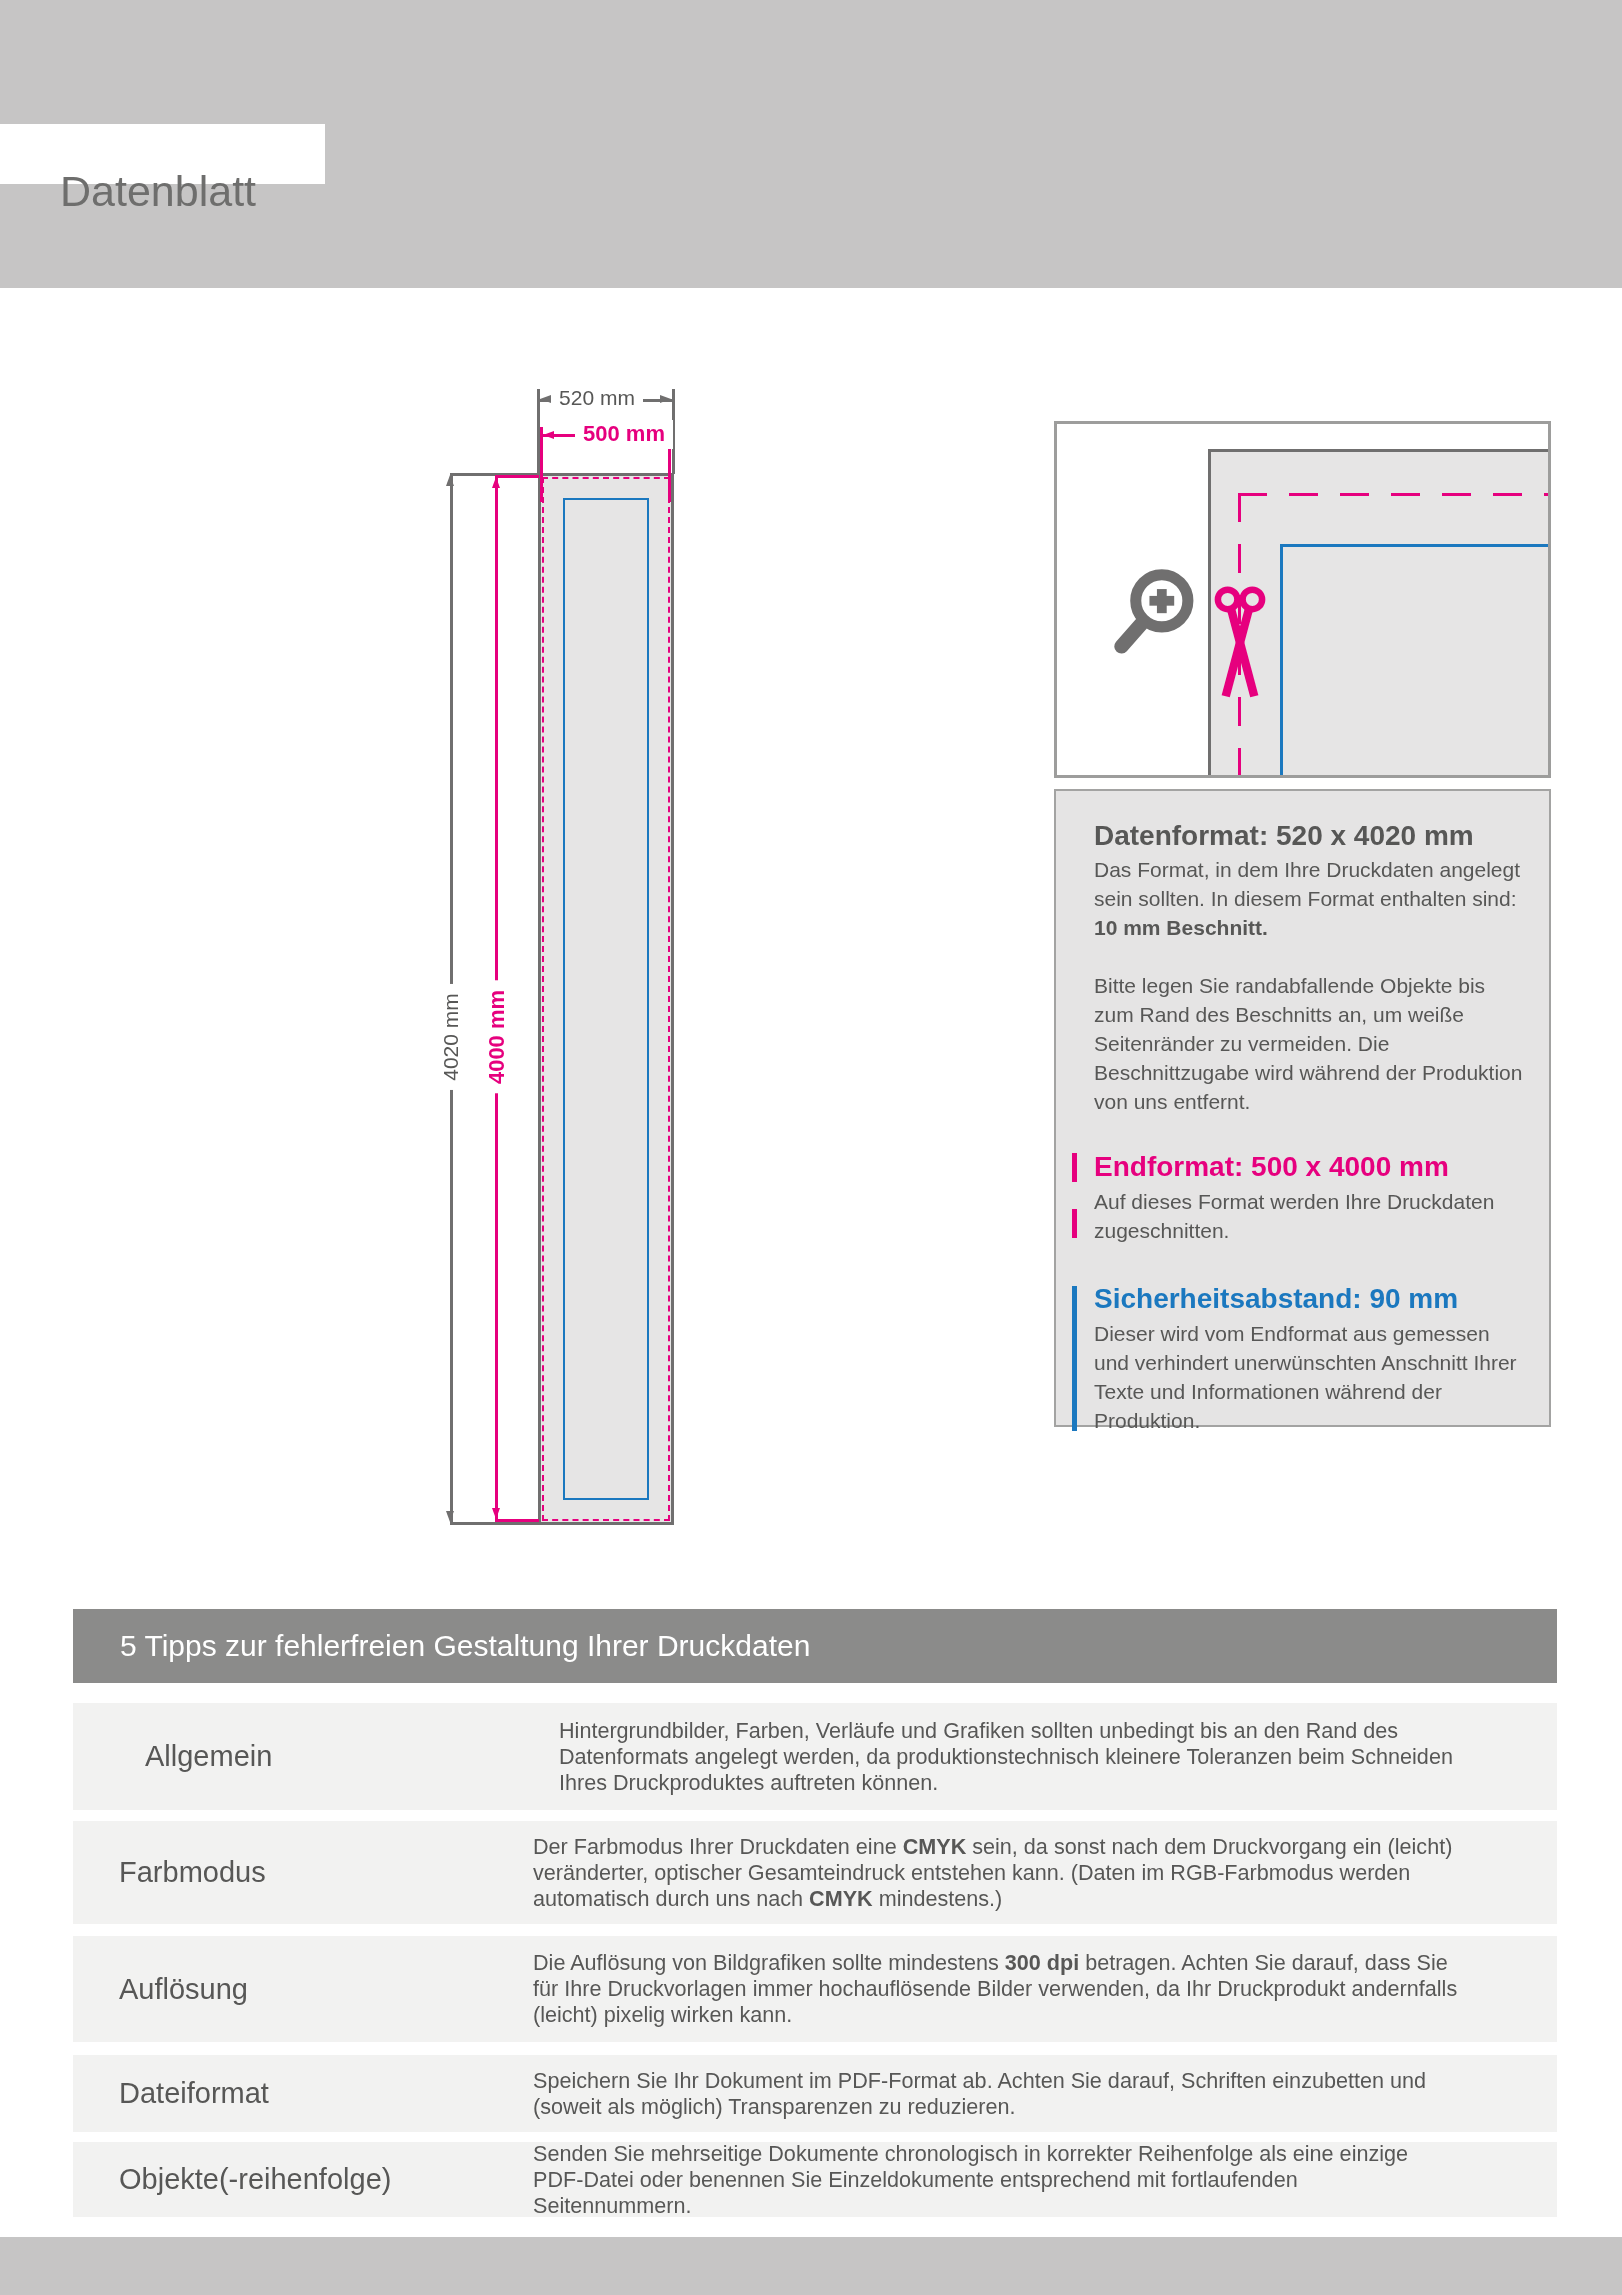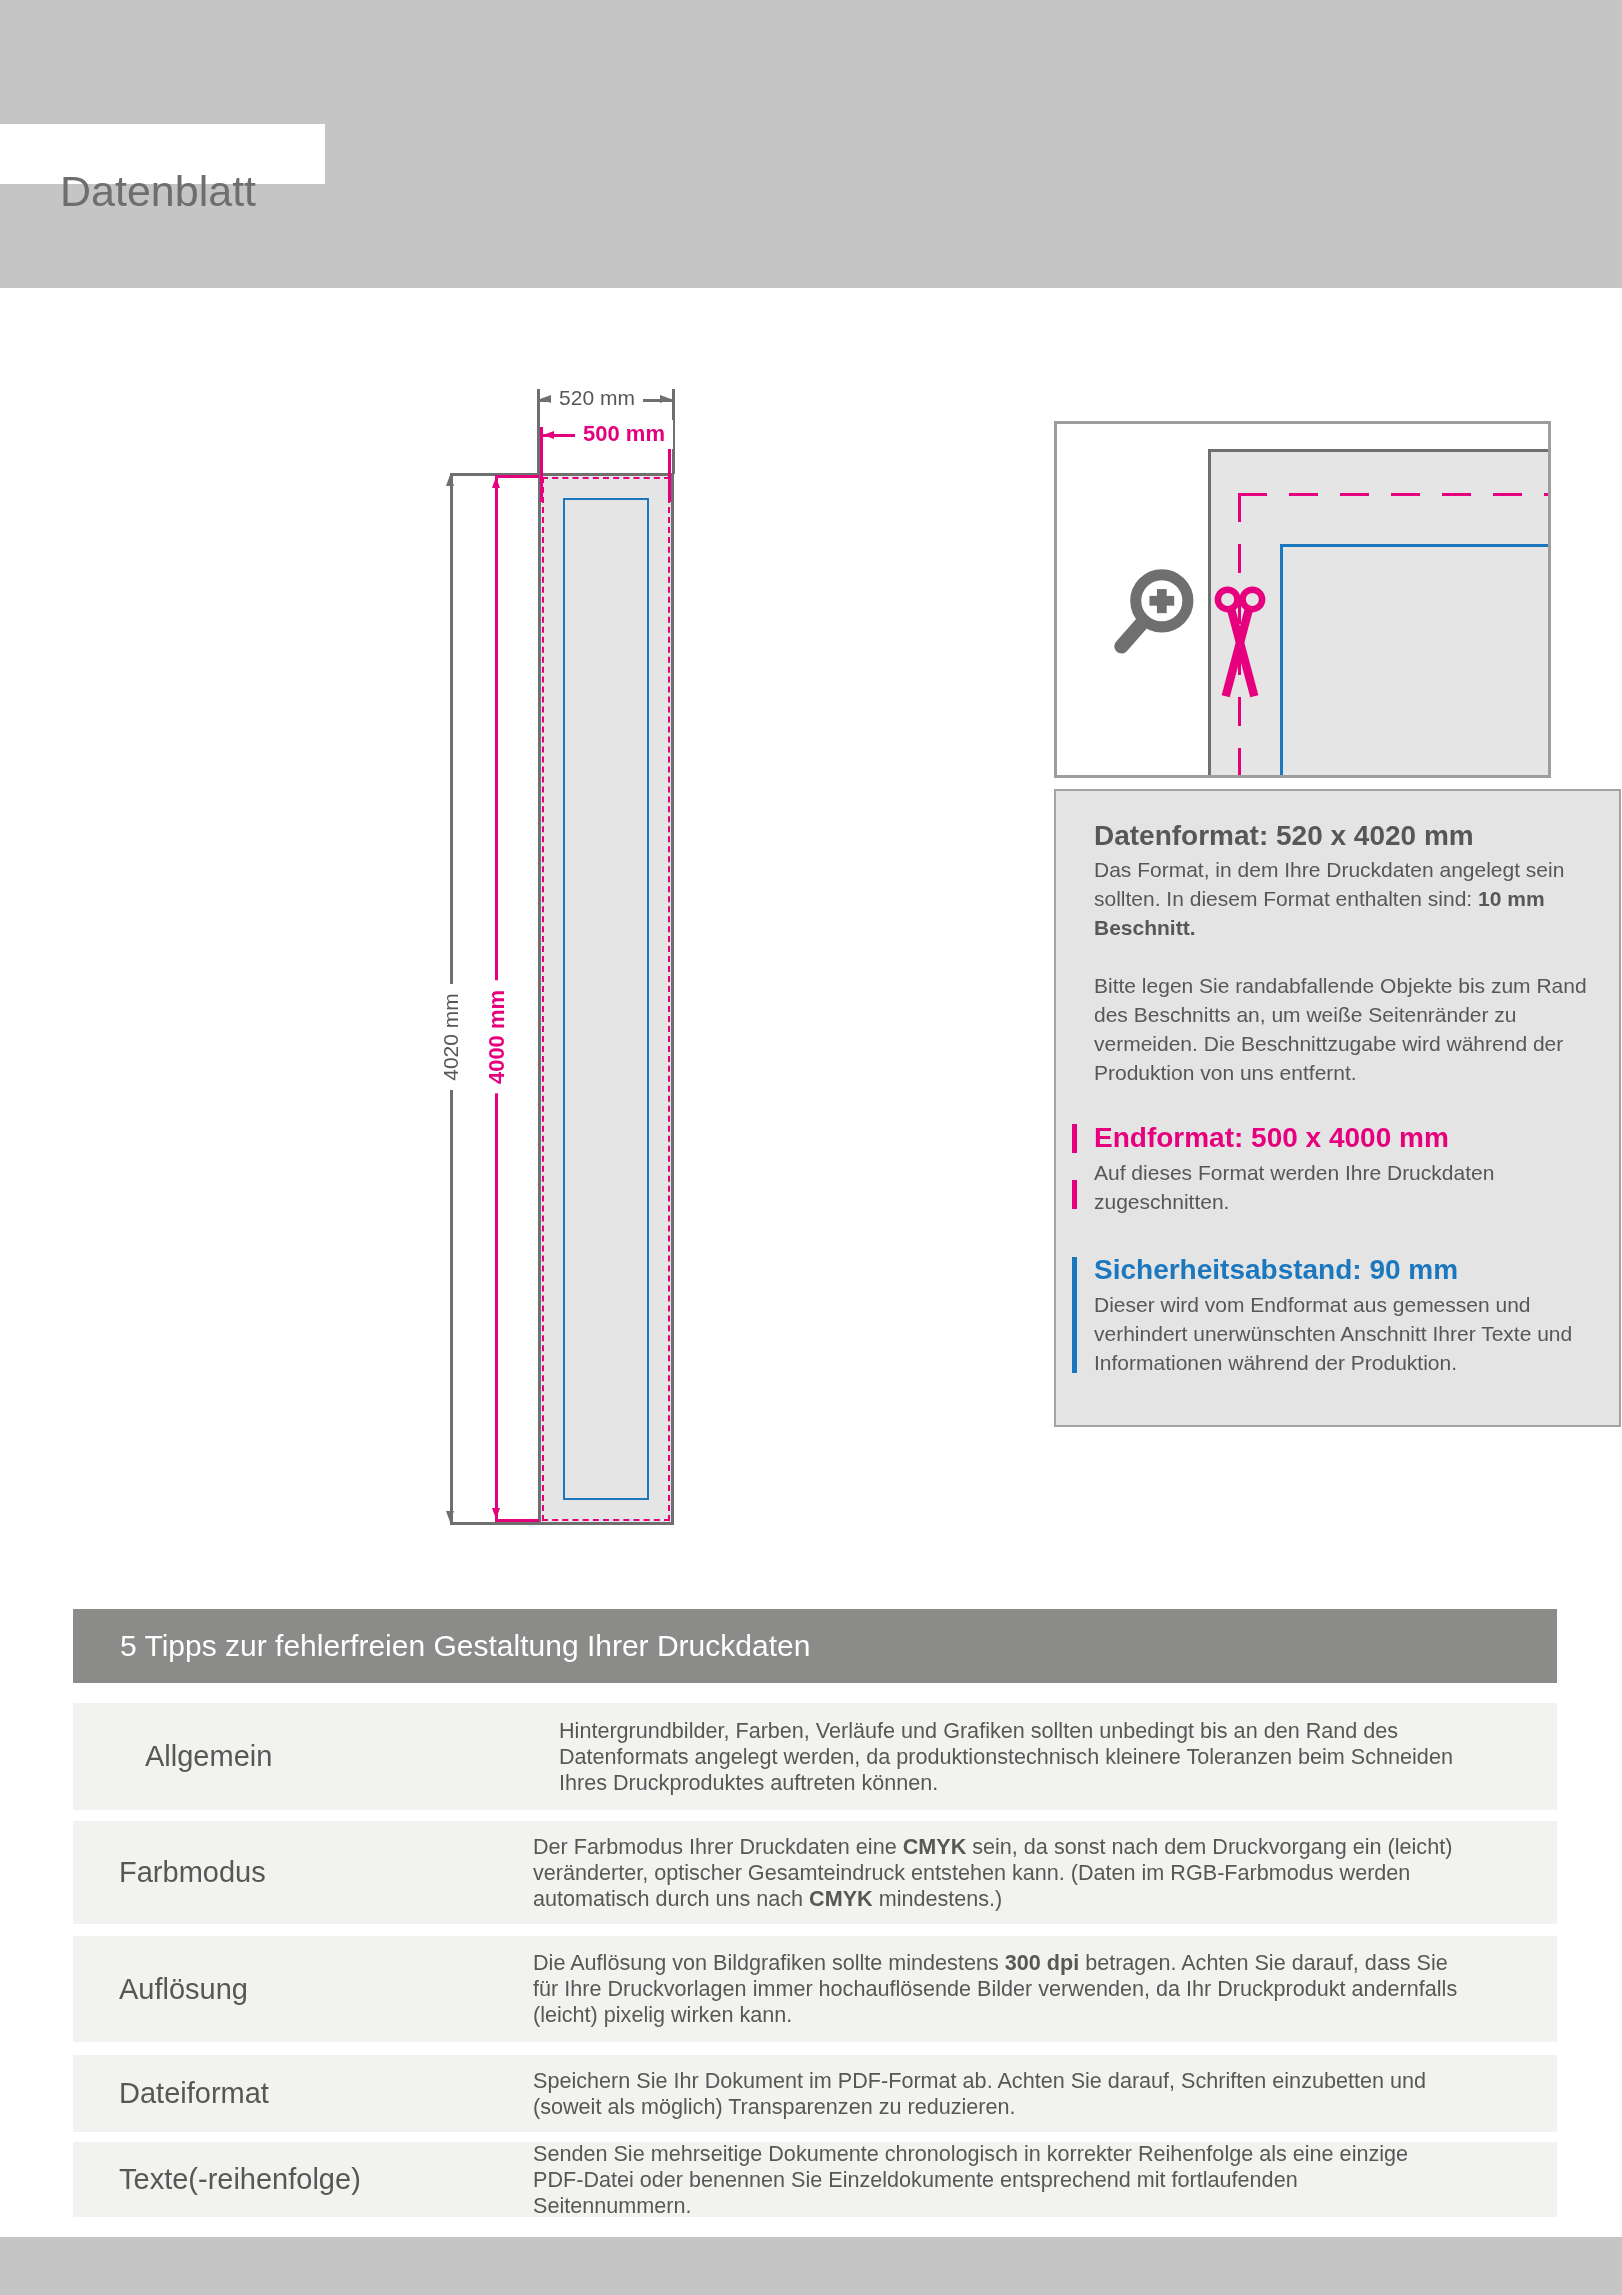--- a/index.html
+++ b/index.html
@@ -51,21 +51,21 @@
   .cd-gray-v{position:absolute;left:151px;top:25px;width:3.3px;bottom:0;background:#706f6f;}
   .cd-gray-h{position:absolute;left:151px;top:25px;right:0;height:3.3px;background:#706f6f;}
   .cd-mag-h{position:absolute;left:181px;top:69px;right:0;height:3.3px;
             background:repeating-linear-gradient(90deg,#e6007e 0 29px,transparent 29px 51px);}
   .cd-mag-v{position:absolute;left:181px;top:69px;width:3.3px;bottom:0;
             background:repeating-linear-gradient(180deg,#e6007e 0 29px,transparent 29px 51px);}
   .cd-blue-h{position:absolute;left:223px;top:120px;right:0;height:3.3px;background:#1b78bf;}
   .cd-blue-v{position:absolute;left:223px;top:120px;width:3.3px;bottom:0;background:#1b78bf;}
 
   
-  .info-box{position:absolute;left:1054px;top:789px;width:567px;height:638px;background:#e5e4e4;
+  .info-box{position:absolute;left:1054px;top:789px;width:497px;height:638px;background:#e5e4e4;
             border:2px solid #a3a3a2;box-sizing:border-box;padding:27.5px 22px 19.6px 38px;}
   .ip-title{font-size:28px;font-weight:bold;line-height:33px;margin:0;}
   .ip-title.gray{color:#575756;}
   .ip-title.magenta{color:#e6007e;}
   .ip-title.blue{color:#1b78bf;}
   .ip-text{font-size:21px;line-height:29px;color:#575756;margin:3.9px 0 0 0;}
   .ip-sec{position:relative;}
   .ip-sec.mt2{margin-top:34px;}
   .ip-sec.mt3{margin-top:37px;}
   .bar{position:absolute;left:-22px;width:5.2px;}
@@ -201,18 +201,18 @@
     <div class="tip-label">Auflösung</div>
     <div class="tip-text"><span>Die Auflösung von Bildgrafiken sollte mindestens </span><b>300 dpi</b><span> betragen. Achten Sie darauf, dass Sie für Ihre Druckvorlagen immer hochauflösende Bilder verwenden, da Ihr Druckprodukt andernfalls (leicht) pixelig wirken kann.</span></div>
   </div>
 
   <div class="tip-row r3">
     <div class="tip-label">Dateiformat</div>
     <div class="tip-text"><span>Speichern Sie Ihr Dokument im PDF-Format ab. Achten Sie darauf, Schriften einzubetten und (soweit als möglich) Transparenzen zu reduzieren.</span></div>
   </div>
 
   <div class="tip-row r4">
-    <div class="tip-label">Texte(-reihenfolge)</div>
+    <div class="tip-label">Objekte(-reihenfolge)</div>
     <div class="tip-text"><span>Senden Sie mehrseitige Dokumente chronologisch in korrekter Reihenfolge als eine einzige PDF-Datei oder benennen Sie Einzeldokumente entsprechend mit fortlaufenden Seitennummern.</span></div>
   </div>
 
 </div>
 
 
 </body></html>

